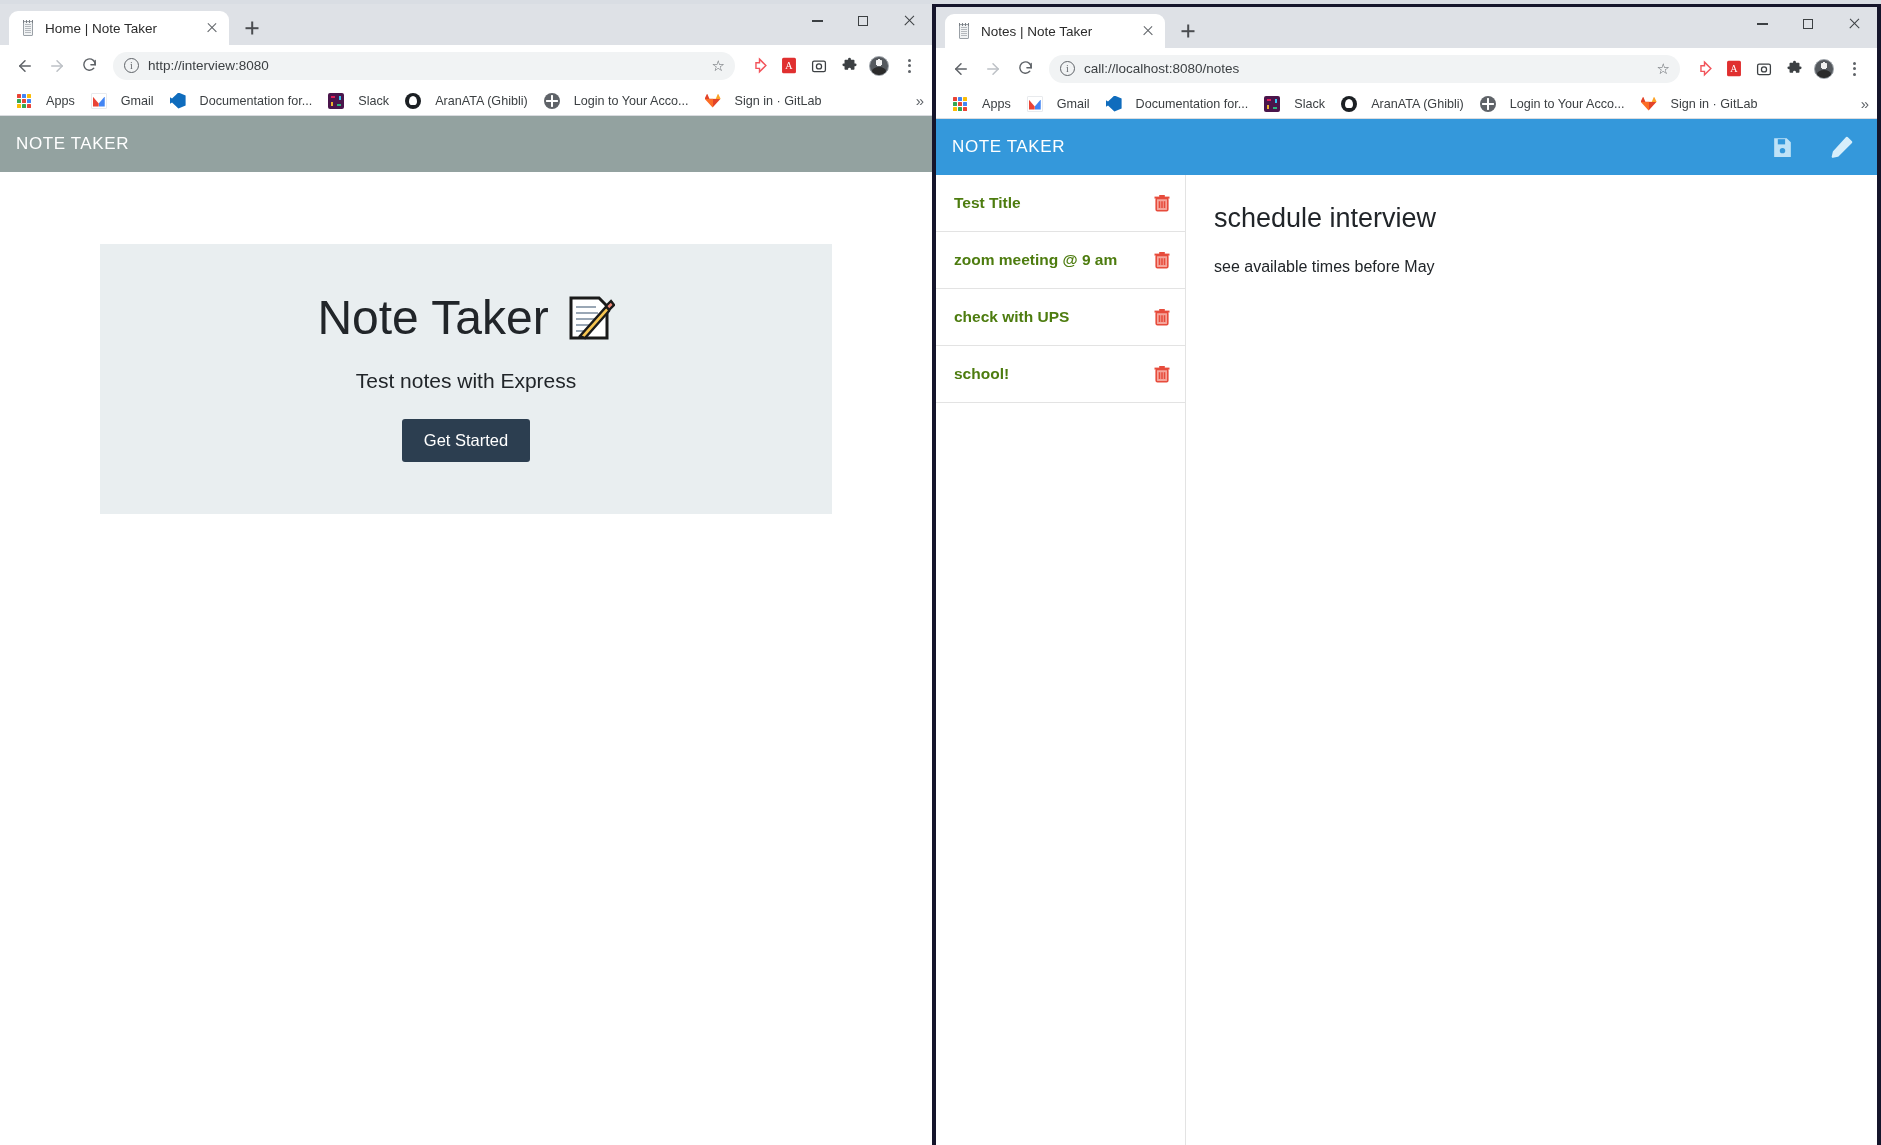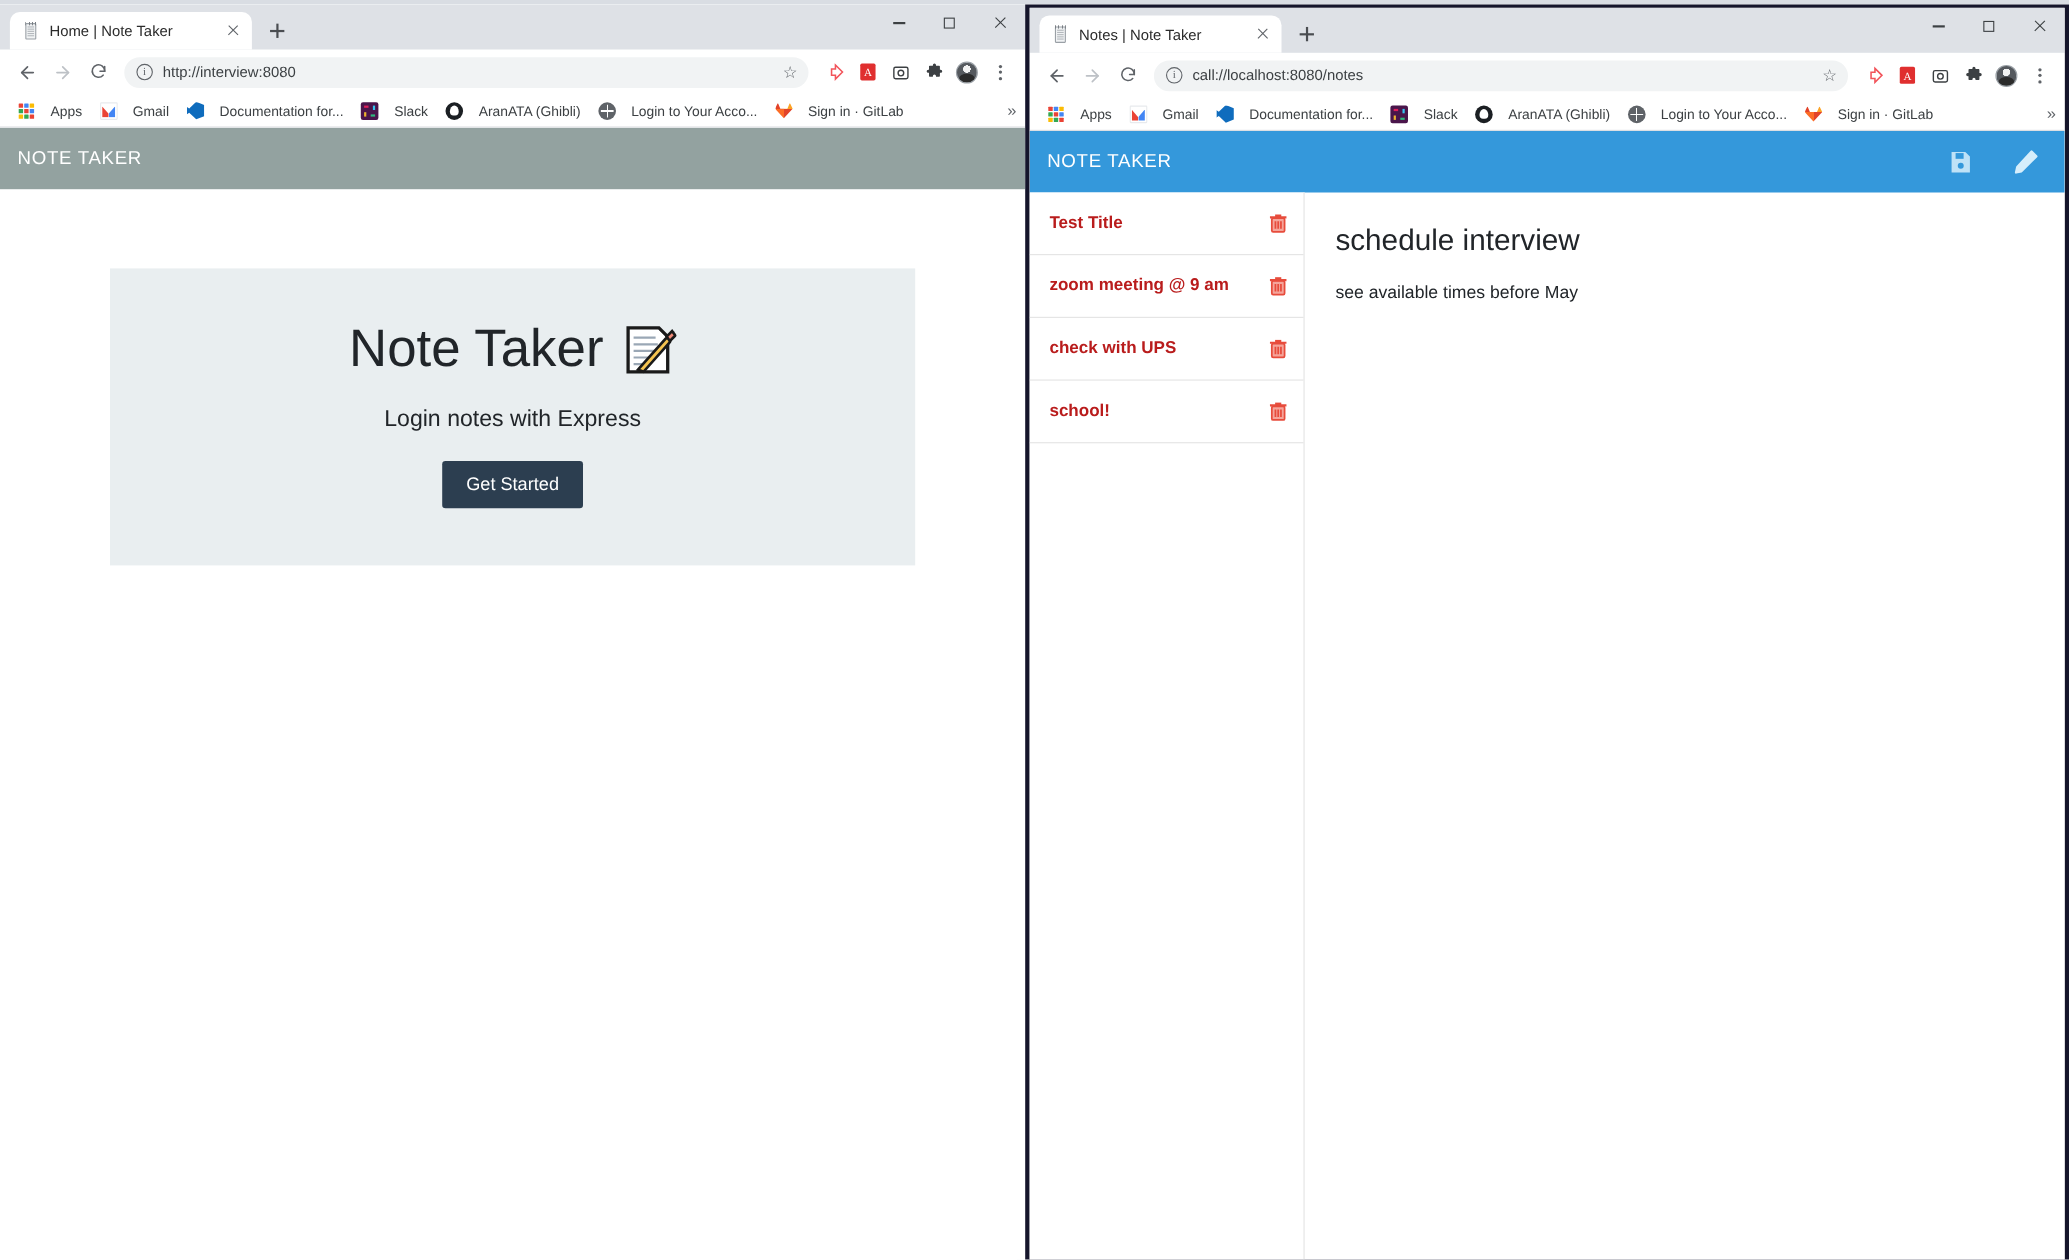--- a/index.html
+++ b/index.html
@@ -133,21 +133,21 @@
   
   .navbar-right { height: 56px; background: #3498db; display:flex; align-items:center; padding: 0 22px 0 16px; justify-content:space-between; }
   .nav-actions { display:flex; align-items:center; gap: 34px; }
   .nav-actions svg { display:block; }
   .notes-body { flex: 1; display:flex; min-height: 0; }
   .note-list { width: 250px; flex: 0 0 250px; border-right: 1px solid #e3e3e3; background:#fff; }
   .note-item {
     height: 57px; border-bottom: 1px solid #e3e3e3; display:flex; align-items:center;
     padding: 0 14px 0 18px; justify-content: space-between; gap: 8px;
   }
-  .note-title { color:#b91c1c; font-size: 15.5px; font-weight: 700; white-space:nowrap; overflow:hidden; text-overflow:ellipsis; }
+  .note-title { color:#4d7c0f; font-size: 15.5px; font-weight: 700; white-space:nowrap; overflow:hidden; text-overflow:ellipsis; }
   .trash { width: 18px; height: 20px; flex: 0 0 18px; }
   .note-detail { flex: 1; padding: 28px 28px 0 28px; }
   .note-detail-title { font-size: 27px; font-weight: 400; color:#212529; }
   .note-detail-text { font-size: 16px; color:#212529; margin-top: 22px; line-height: 1.4; }
 </style>
 </head>
 <body>
 
 <div class="screen">
 
@@ -291,21 +291,21 @@
                 <line x1="13" y1="21" x2="35" y2="21"></line>
                 <line x1="13" y1="27" x2="33" y2="27"></line>
                 <line x1="13" y1="33" x2="30" y2="33"></line>
                 <line x1="13" y1="39" x2="26" y2="39"></line>
               </g>
               <path d="M17 44 L42 16 L48 12 L46 19 L22 46 Z" fill="#f5c451" stroke="#1a1a1a" stroke-width="2.4"></path>
               <path d="M43 14 L48 9 L51 13 L46 18 Z" fill="#f08a78" stroke="#1a1a1a" stroke-width="2.4"></path>
             </svg>
           </span>
         </div>
-        <div class="jumbo-sub">Login notes with Express</div>
+        <div class="jumbo-sub">Test notes with Express</div>
         <button class="btn-primary">Get Started</button>
       </div>
     </div>
   </div>
 
   <div class="window win-right">
 
     <div class="tabstrip">
       <div class="tab">
         <span class="tab-favicon">

